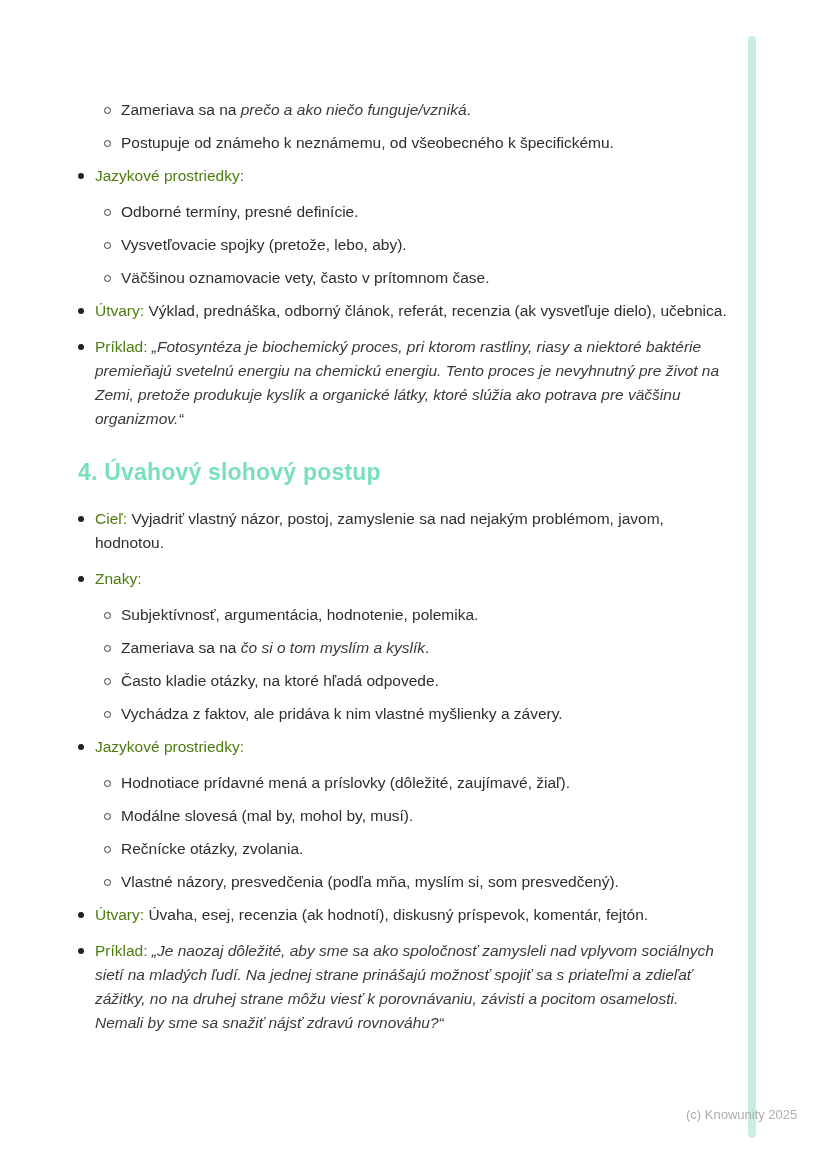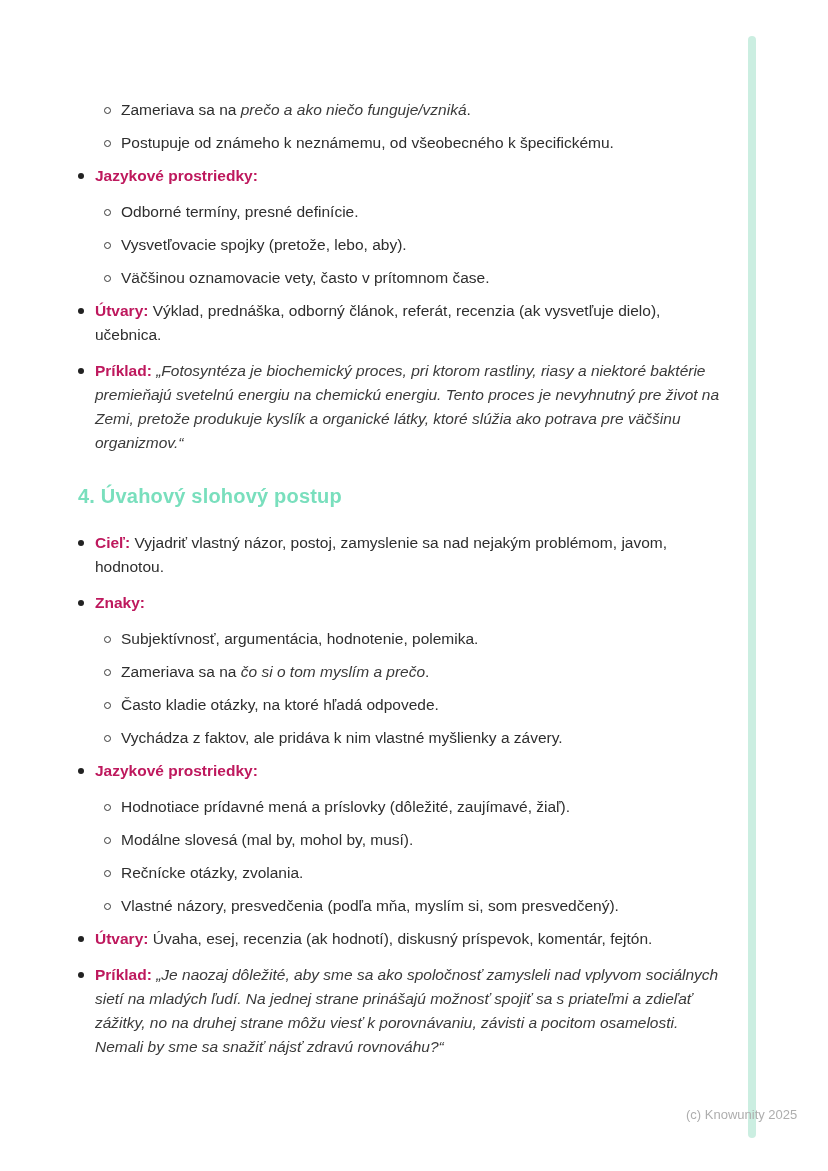--- a/index.html
+++ b/index.html
@@ -41,24 +41,24 @@
     position: absolute;
     left: 0;
     top: 9px;
     width: 6px;
     height: 6px;
     border-radius: 50%;
   }
   .marker.disc::after { background: #222222; }
   .marker.circle::after { border: 1.5px solid #3a3a3a; background: transparent; width: 5px; height: 5px; top: 8.5px; }
   .text { flex: 1 1 auto; }
-  .b { font-weight: 700; color: #be185d; }
+  .b { font-weight: 400; color: #4d7c0f; }
   .i { font-style: italic; color: #3a3a3a; }
   .heading {
-    font-size: 20px;
+    font-size: 23px;
     line-height: 30px;
     font-weight: 700;
     margin: 26px 0 20px 0;
     letter-spacing: 0.2px;
   }
   .scrollbar-thumb {
     position: absolute;
     left: 748px;
     top: 36px;
     width: 8px;
@@ -130,21 +130,21 @@
           <span class="text"><span class="b">Znaky:</span></span>
         </div>
       </div>
       <div class="list sub">
         <div class="item">
           <span class="marker circle"></span>
           <span class="text"><span>Subjektívnosť, argumentácia, hodnotenie, polemika.</span></span>
         </div>
         <div class="item">
           <span class="marker circle"></span>
-          <span class="text"><span>Zameriava sa na </span><span class="i">čo si o tom myslím a prečo</span><span>.</span></span>
+          <span class="text"><span>Zameriava sa na </span><span class="i">čo si o tom myslím a kyslík</span><span>.</span></span>
         </div>
         <div class="item">
           <span class="marker circle"></span>
           <span class="text"><span>Často kladie otázky, na ktoré hľadá odpovede.</span></span>
         </div>
         <div class="item">
           <span class="marker circle"></span>
           <span class="text"><span>Vychádza z faktov, ale pridáva k nim vlastné myšlienky a závery.</span></span>
         </div>
       </div>

